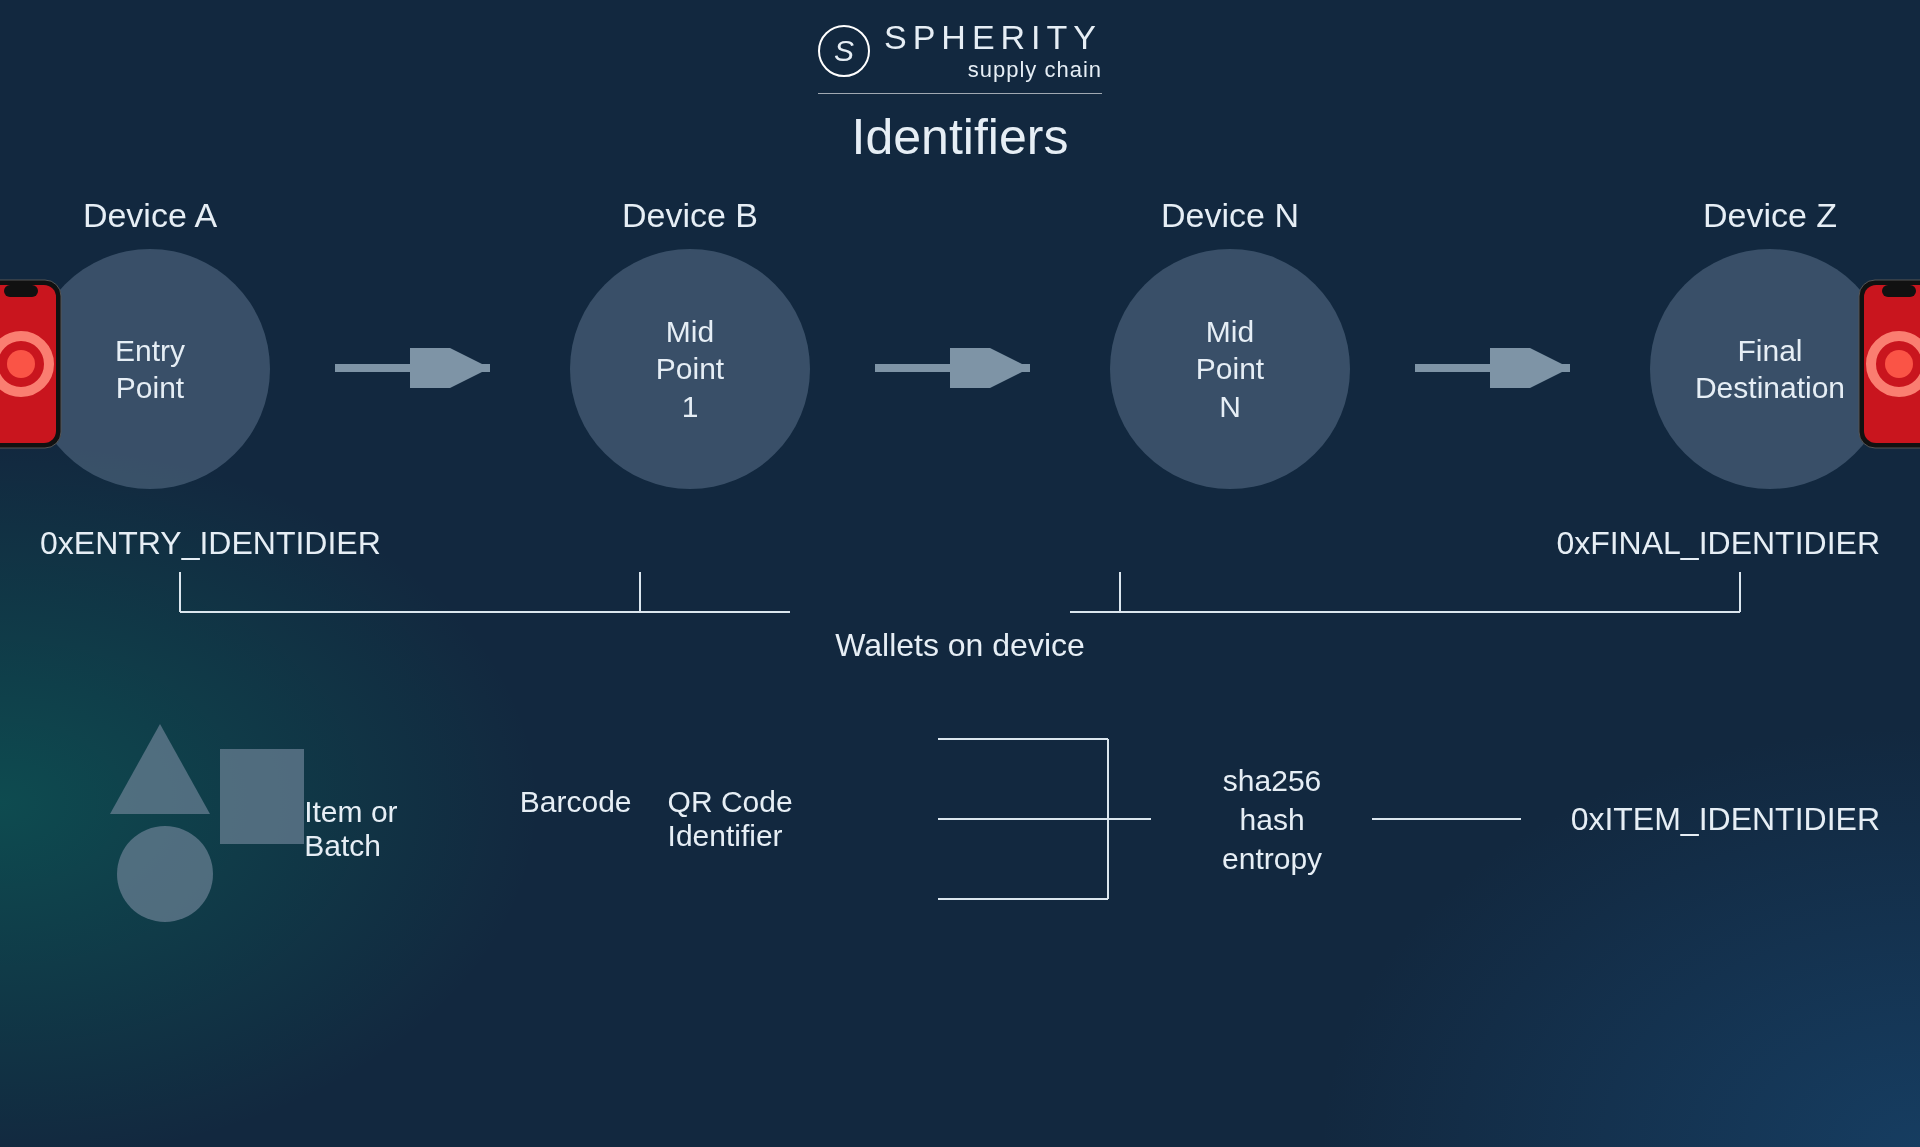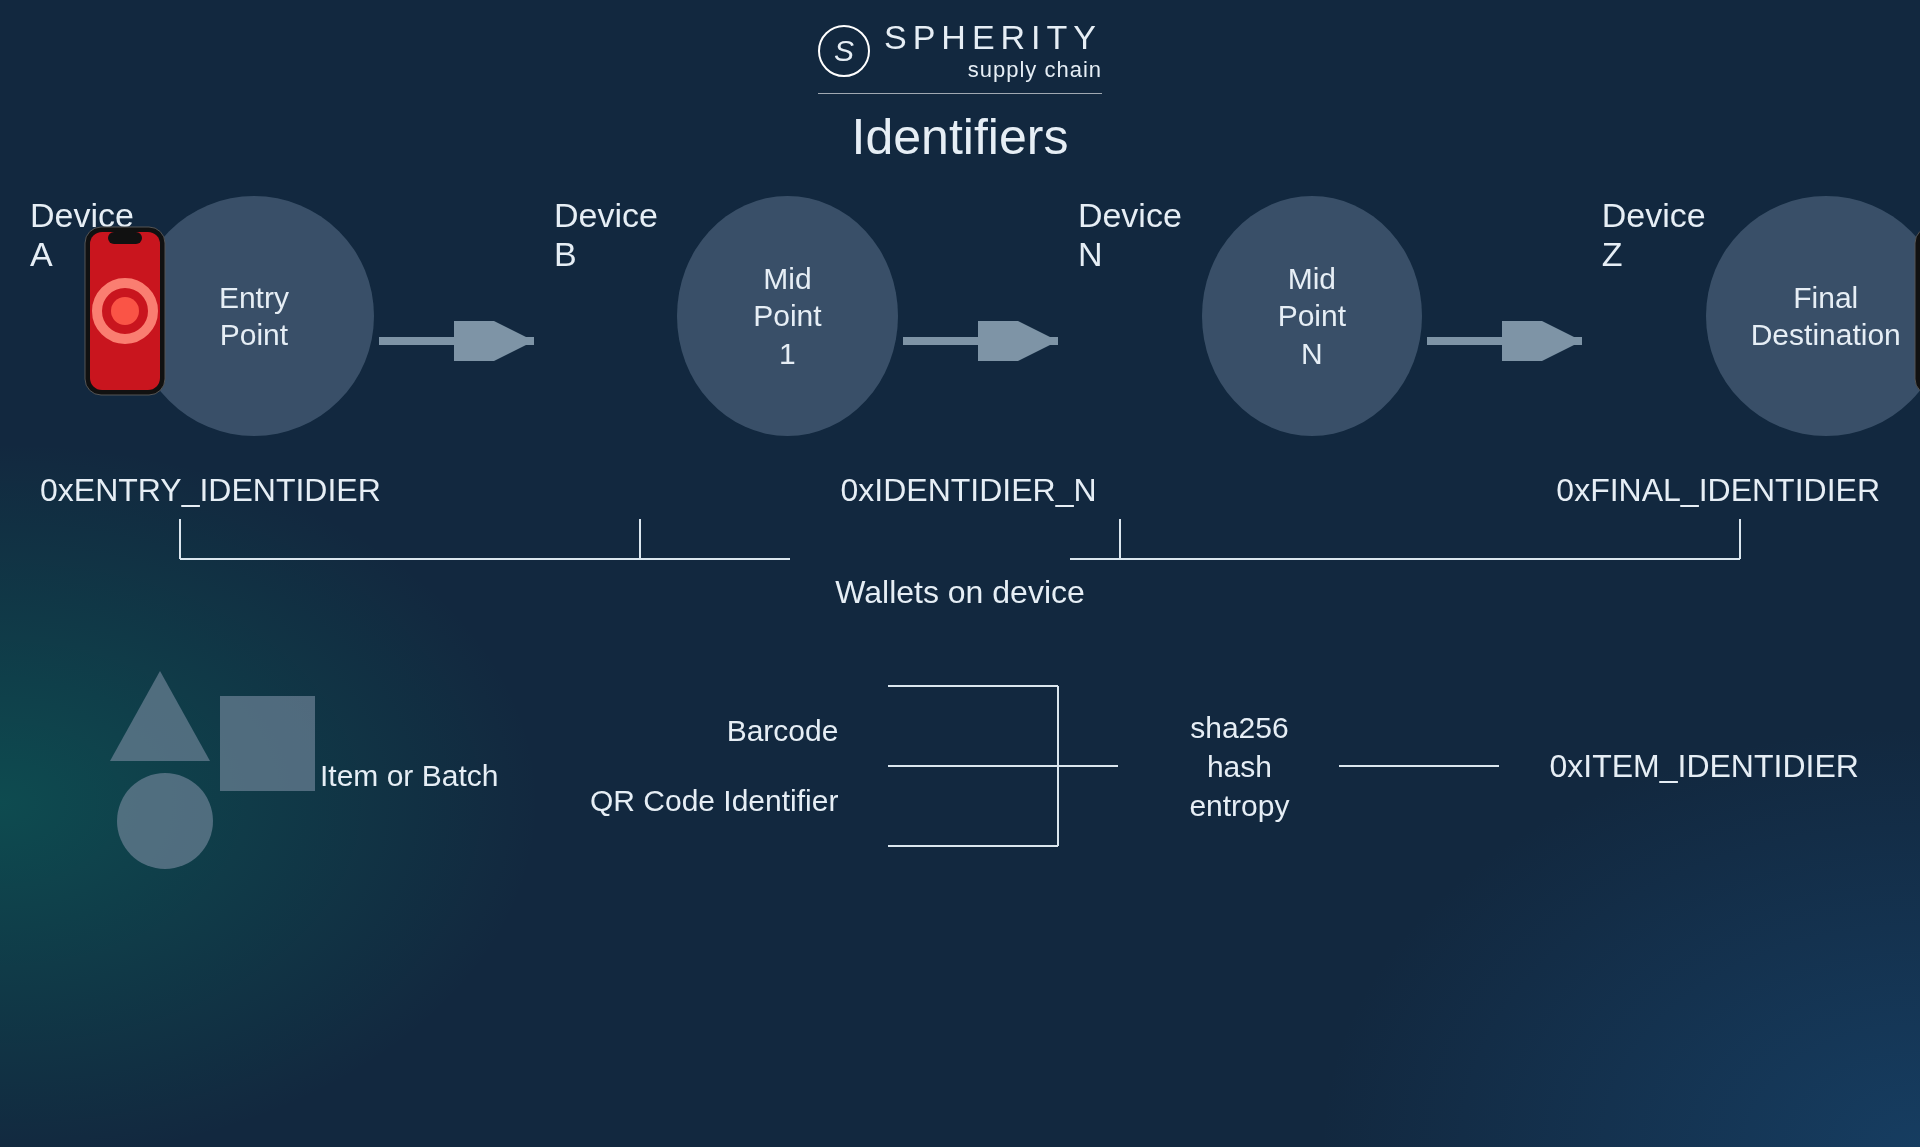--- a/index.html
+++ b/index.html
@@ -41,21 +41,22 @@
 
   .flow {
     display: flex;
     align-items: center;
     justify-content: space-between;
     padding: 0 30px;
     margin-top: 30px;
   }
   .node-col {
     display: flex;
-    flex-direction: row;
+    flex-direction: column;
+    align-items: center;
   }
   .dev-label { font-size: 34px; font-weight: 300; margin-bottom: 14px; }
   .circle-wrap { position: relative; }
   .circle {
     width: 240px; height: 240px;
     border-radius: 50%;
     background: rgba(120,145,170,0.38);
     display: flex; align-items: center; justify-content: center;
     text-align: center;
     font-size: 30px; font-weight: 300; line-height: 1.25;
@@ -95,23 +96,23 @@
 
   .bottom {
     display: flex;
     align-items: center;
     padding: 40px 40px 0 100px;
     gap: 50px;
   }
   .shapes-col { display: flex; flex-direction: row; align-items: center; }
   .shapes-label { font-size: 30px; font-weight: 300; margin-top: 20px; }
   .id-types {
-    display: flex; flex-direction: column; gap: 36px;
+    display: flex; flex-direction: row; gap: 36px;
     font-size: 30px; font-weight: 300;
-    text-align: right;
+    text-align: left;
     min-width: 290px;
   }
   .hash-label { font-size: 30px; font-weight: 300; text-align: center; line-height: 1.3; margin-left: 21px; }
   .item-id { font-size: 32px; font-weight: 300; }
 </style>
 </head>
 <body>
 
 
 
@@ -182,21 +183,20 @@
         <circle cx="41" cy="85" r="14" fill="#ff5b4a" opacity="0.9"></circle>
         <rect x="24" y="6" width="34" height="12" rx="6" fill="#111"></rect>
       </svg>
     </div>
   </div>
 </div>
 
 
 <div class="ids-row">
   <div>0xENTRY_IDENTIDIER</div>
-  <div>0xIDENTIDIER_N</div>
   <div>0xFINAL_IDENTIDIER</div>
 </div>
 
 
 <svg class="bracket-svg" width="1640" height="70">
   <g stroke="#dbe6ee" stroke-width="2" fill="none">
     <line x1="40" y1="0" x2="40" y2="40"></line>
     <line x1="500" y1="0" x2="500" y2="40"></line>
     <line x1="980" y1="0" x2="980" y2="40"></line>
     <line x1="1600" y1="0" x2="1600" y2="40"></line>

